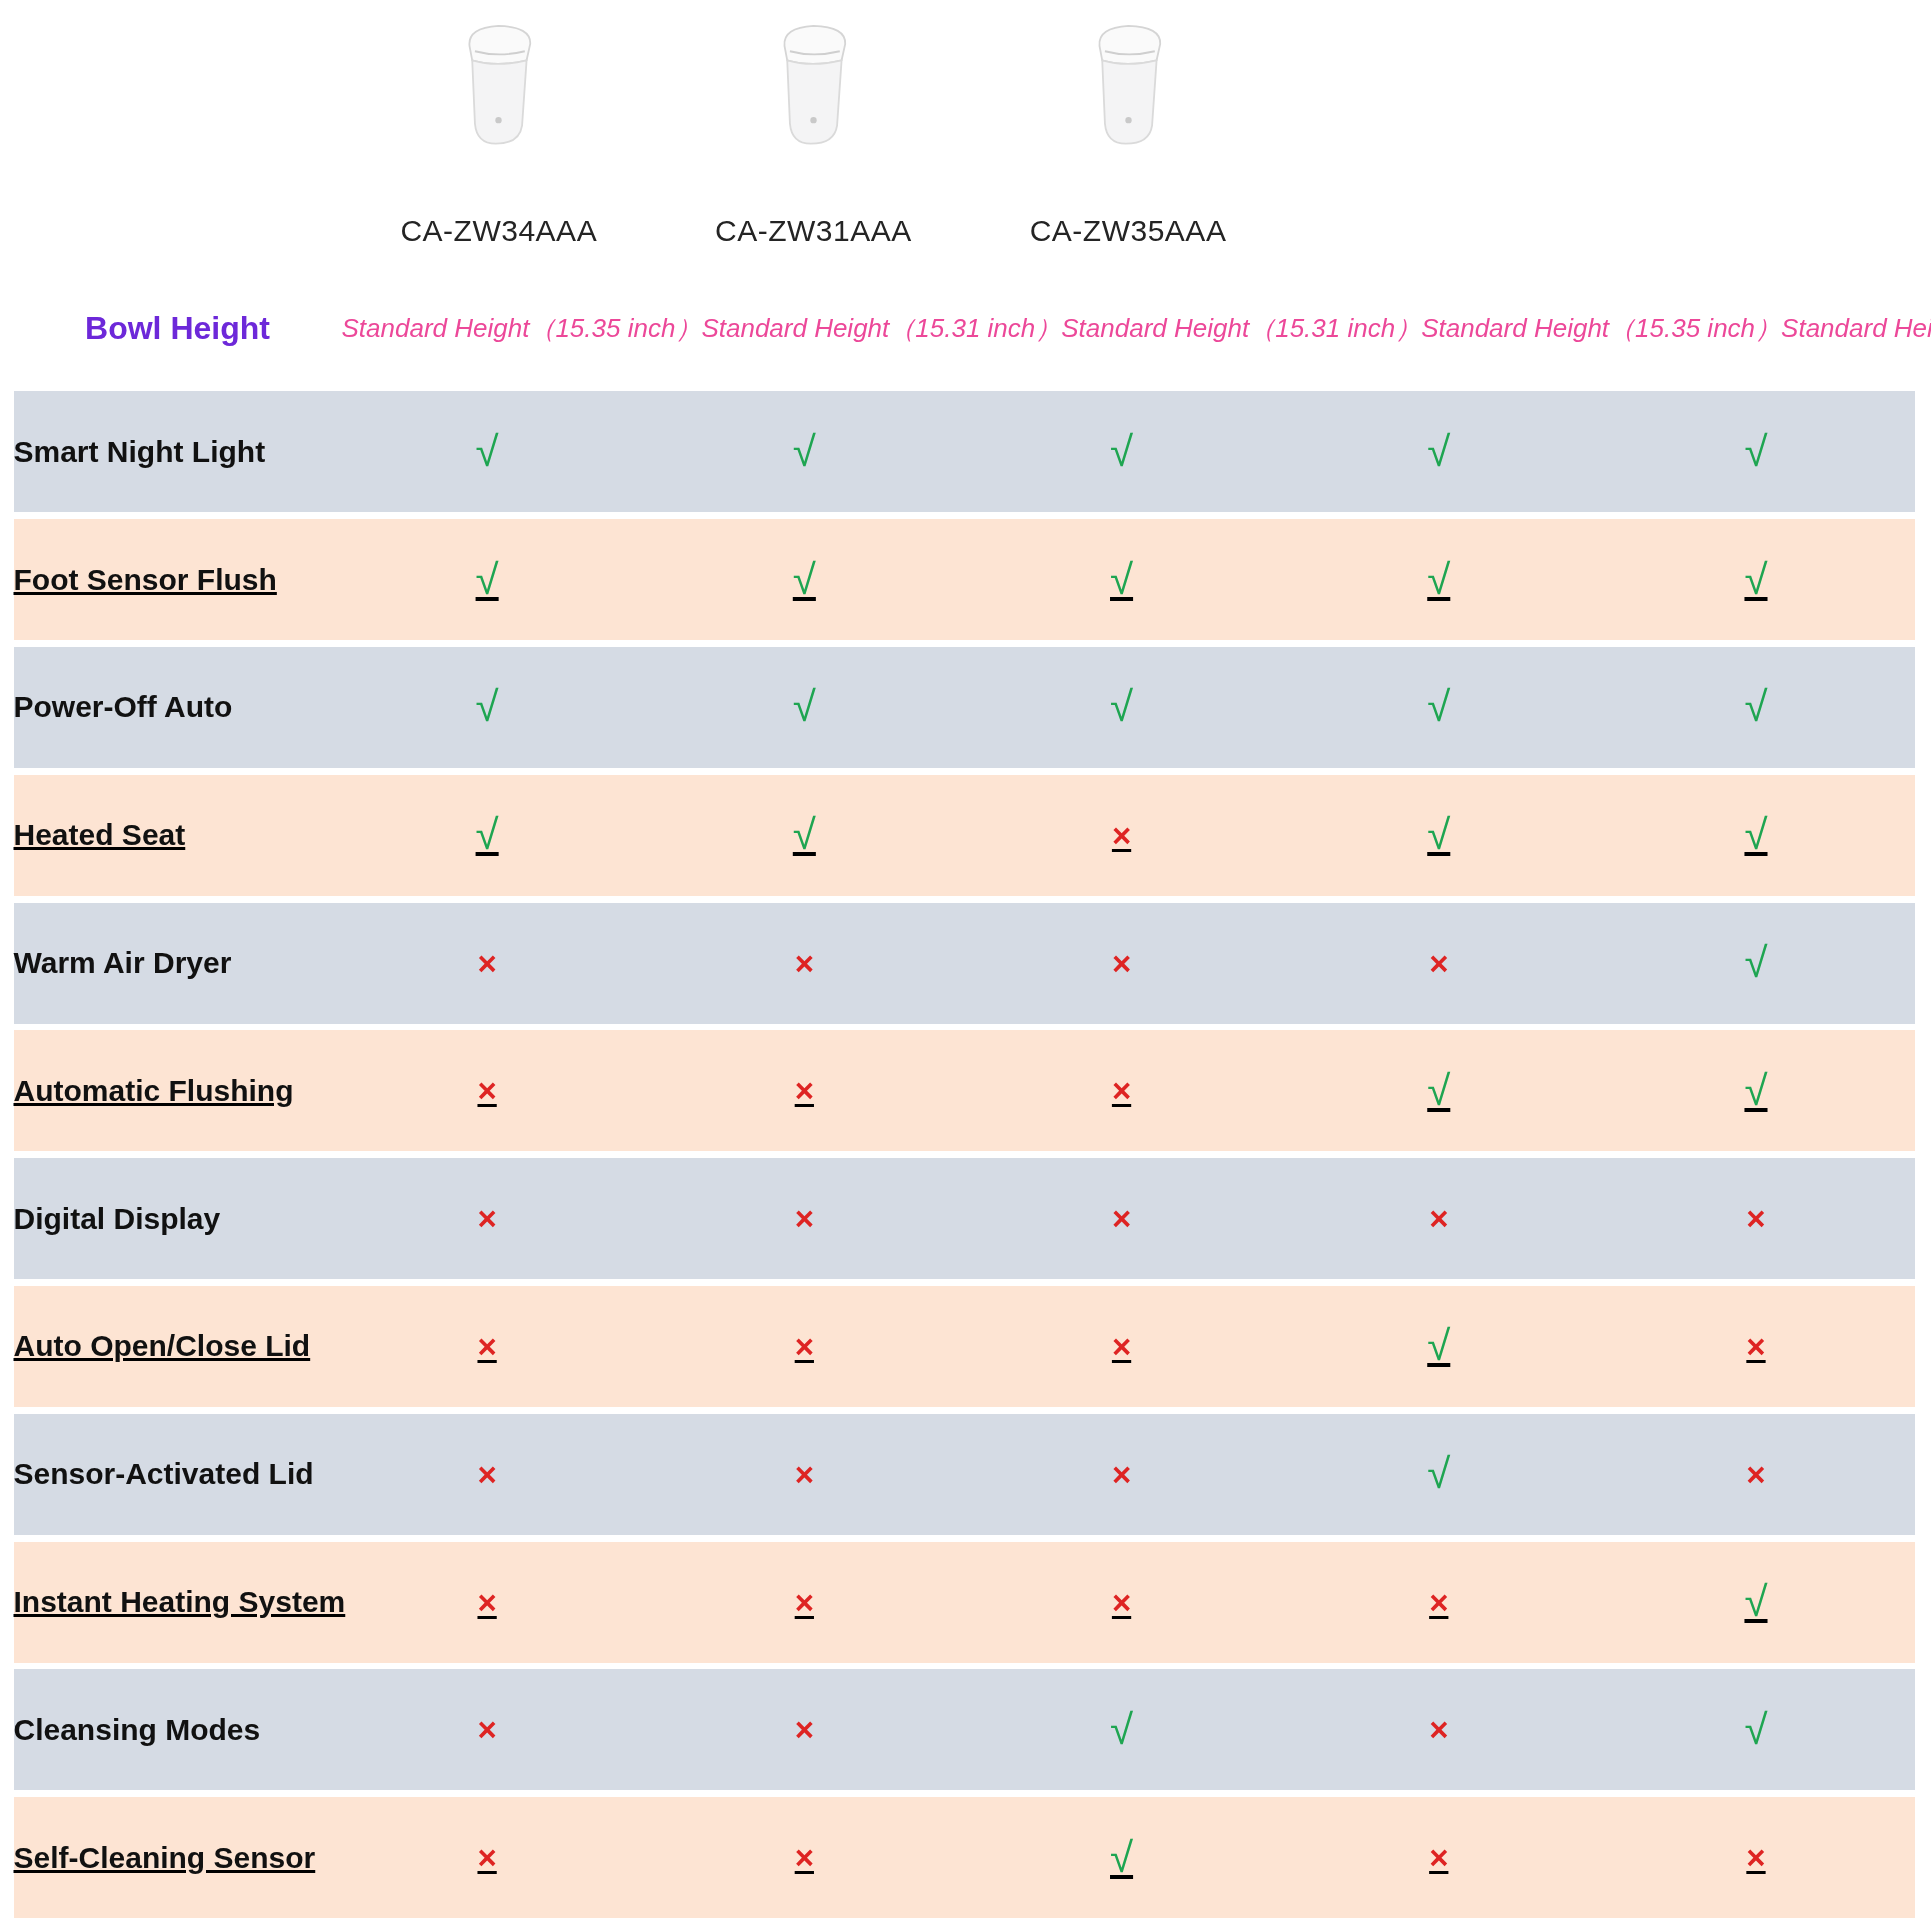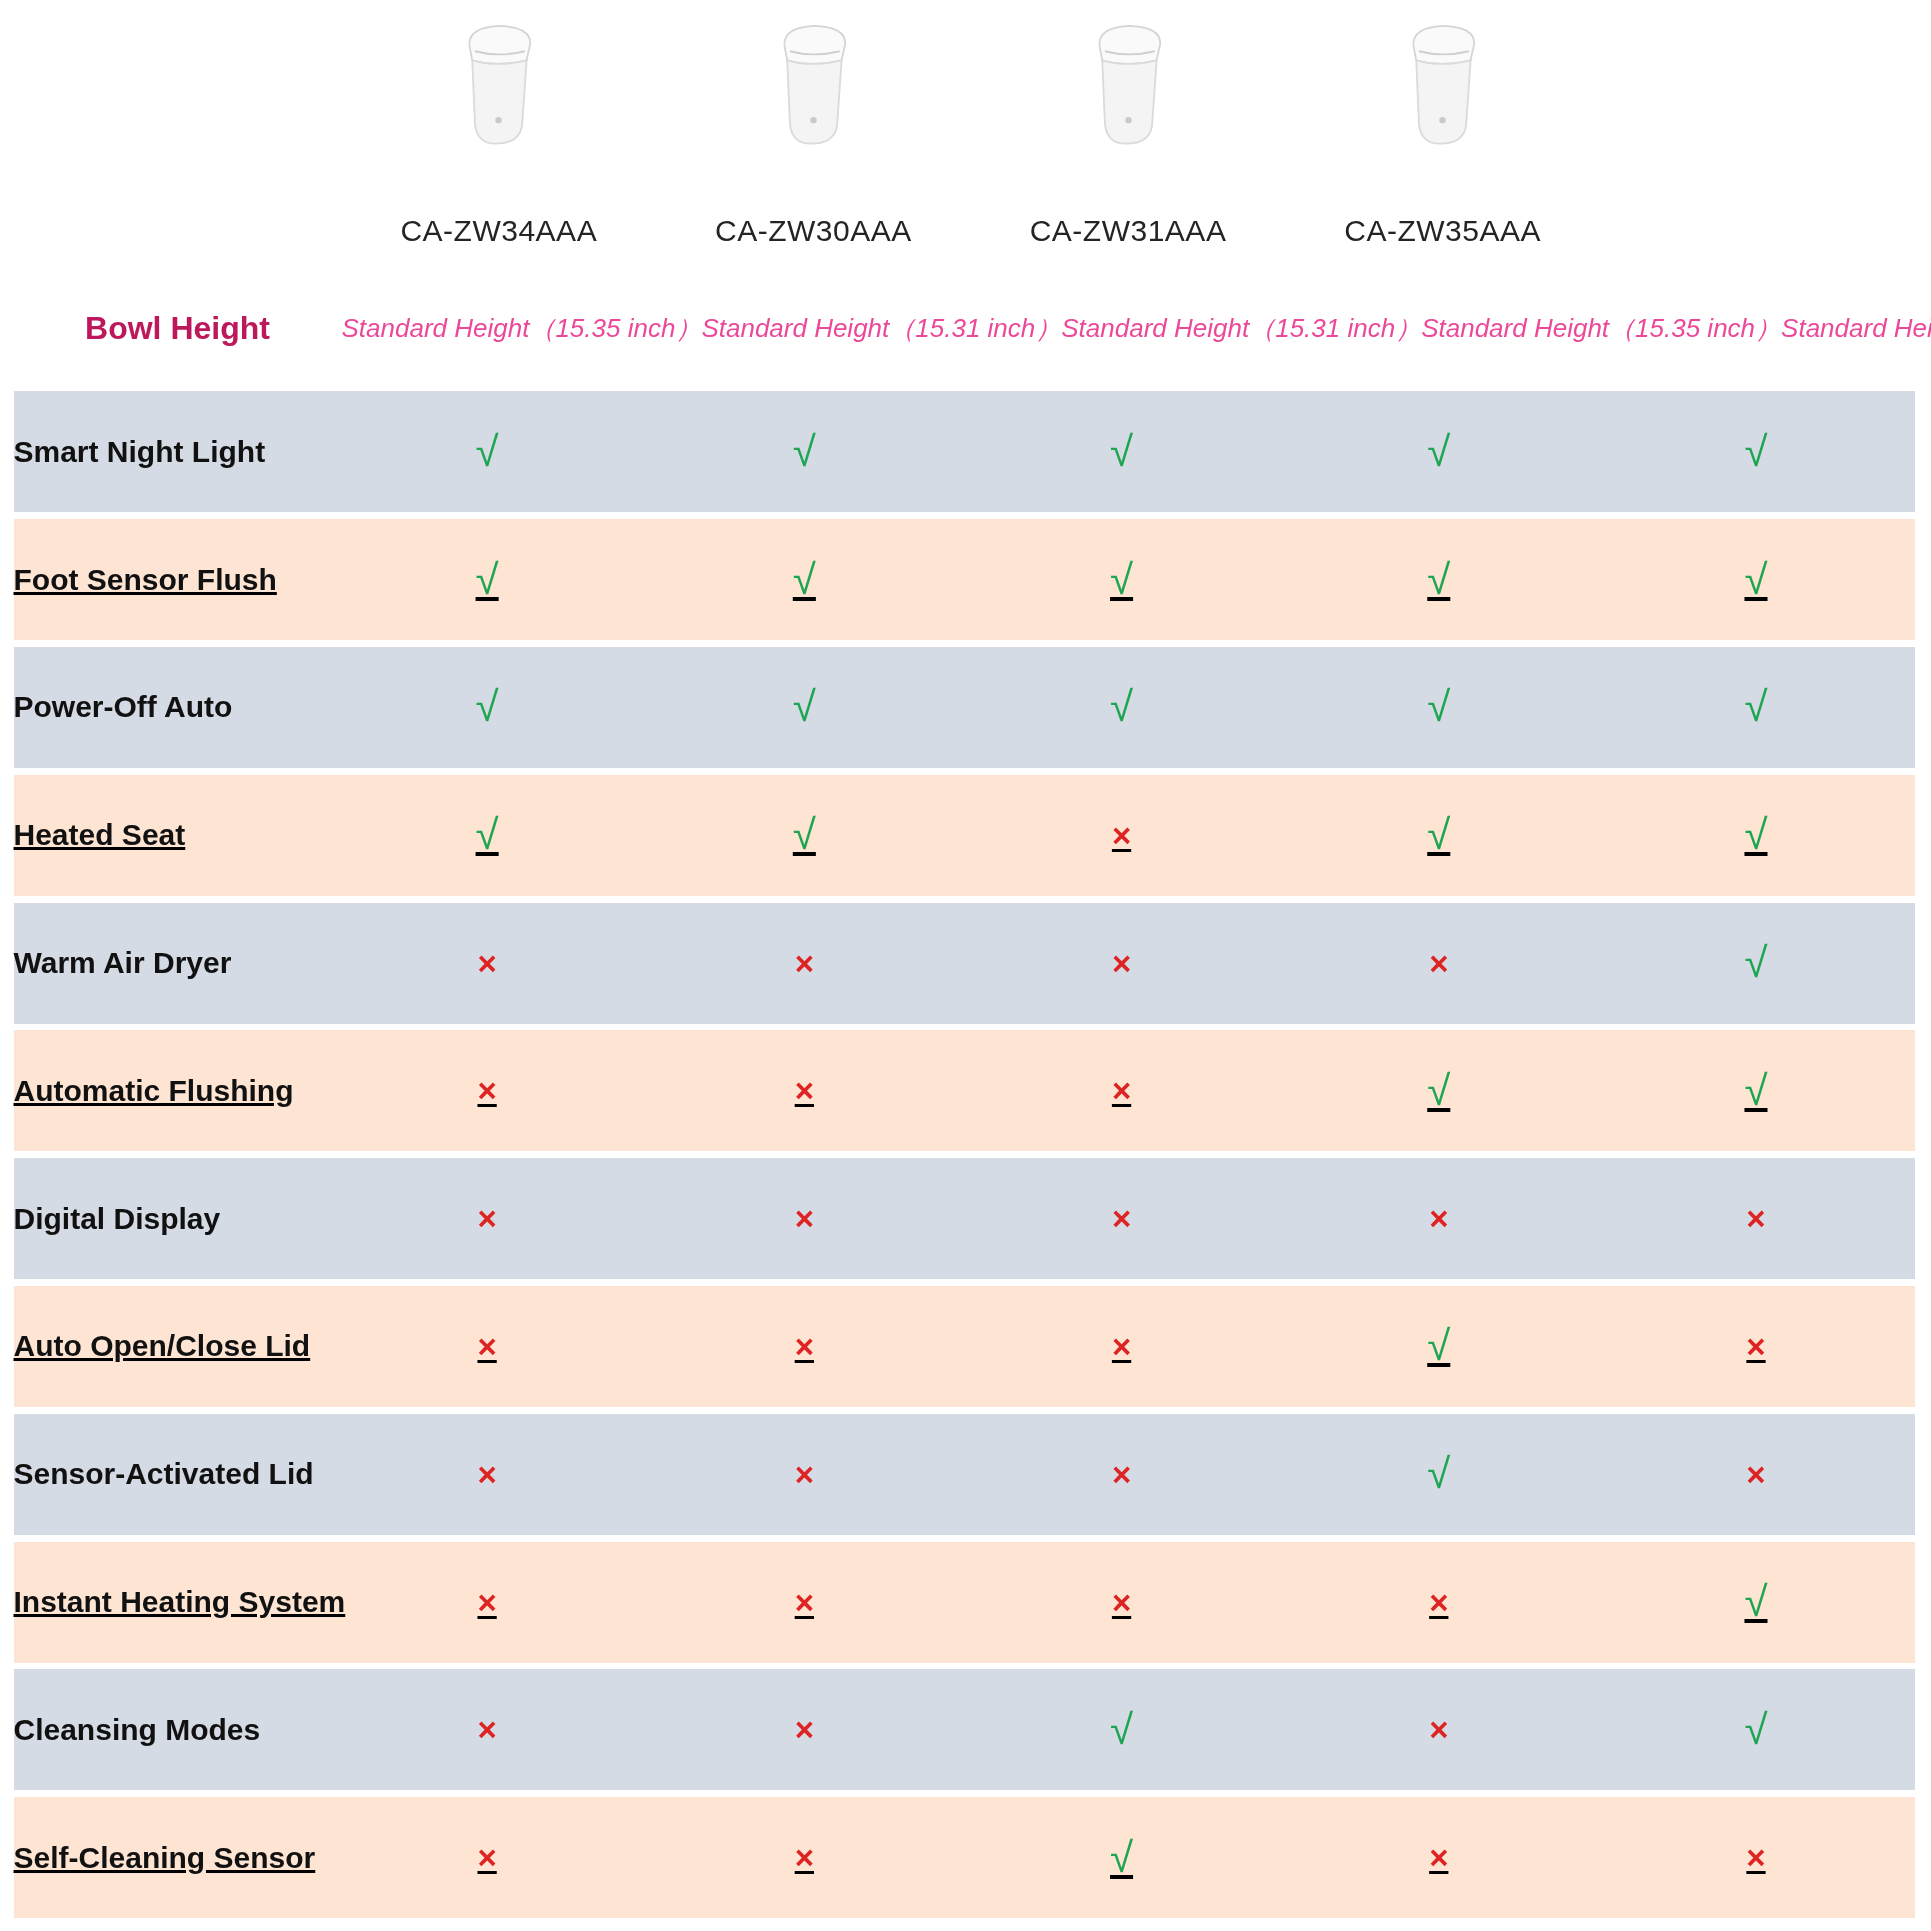--- a/index.html
+++ b/index.html
@@ -44,21 +44,21 @@
     white-space: nowrap;
   }
   
   .bowl-row {
     margin-top: 62px;
     align-items: center;
   }
   .bowl-label {
     font-weight: bold;
     font-size: 32px;
-    color: #be185d;
+    color: #6d28d9;
     text-align: center;
   }
   .bowl-value {
     font-size: 26px;
     color: #ec4899;
     text-align: left;
     white-space: nowrap;
     font-style: italic;
   }
   
@@ -111,29 +111,20 @@
         </svg>
         <div class="model-name">CA-ZW34AAA</div>
       </div>
       <div class="product-cell">
         <svg class="toilet-svg" viewBox="0 0 140 160">
           <path d="M38 34 Q36 14 70 12 Q106 13 105 32 L101 50 Q68 58 41 50 Z" fill="#fafafa" stroke="#d5d5d5" stroke-width="2"></path>
           <path d="M41 50 Q68 58 101 50 L96 122 Q93 142 67 142 Q46 142 44 120 Z" fill="#f4f4f5" stroke="#dadada" stroke-width="2"></path>
           <path d="M44 40 Q70 47 99 40" fill="none" stroke="#cfcfcf" stroke-width="2"></path>
           <circle cx="70" cy="116" r="3.5" fill="#c9c9c9"></circle>
         </svg>
-        <div class="model-name">CA-ZW30AAA</div>
-      </div>
-      <div class="product-cell">
-        <svg class="toilet-svg" viewBox="0 0 140 160">
-          <path d="M38 34 Q36 14 70 12 Q106 13 105 32 L101 50 Q68 58 41 50 Z" fill="#fafafa" stroke="#d5d5d5" stroke-width="2"></path>
-          <path d="M41 50 Q68 58 101 50 L96 122 Q93 142 67 142 Q46 142 44 120 Z" fill="#f4f4f5" stroke="#dadada" stroke-width="2"></path>
-          <path d="M44 40 Q70 47 99 40" fill="none" stroke="#cfcfcf" stroke-width="2"></path>
-          <circle cx="70" cy="116" r="3.5" fill="#c9c9c9"></circle>
-        </svg>
         <div class="model-name">CA-ZW31AAA</div>
       </div>
       <div class="product-cell">
         <svg class="toilet-svg" viewBox="0 0 140 160">
           <path d="M38 34 Q36 14 70 12 Q106 13 105 32 L101 50 Q68 58 41 50 Z" fill="#fafafa" stroke="#d5d5d5" stroke-width="2"></path>
           <path d="M41 50 Q68 58 101 50 L96 122 Q93 142 67 142 Q46 142 44 120 Z" fill="#f4f4f5" stroke="#dadada" stroke-width="2"></path>
           <path d="M44 40 Q70 47 99 40" fill="none" stroke="#cfcfcf" stroke-width="2"></path>
           <circle cx="70" cy="116" r="3.5" fill="#c9c9c9"></circle>
         </svg>
         <div class="model-name">CA-ZW35AAA</div>

